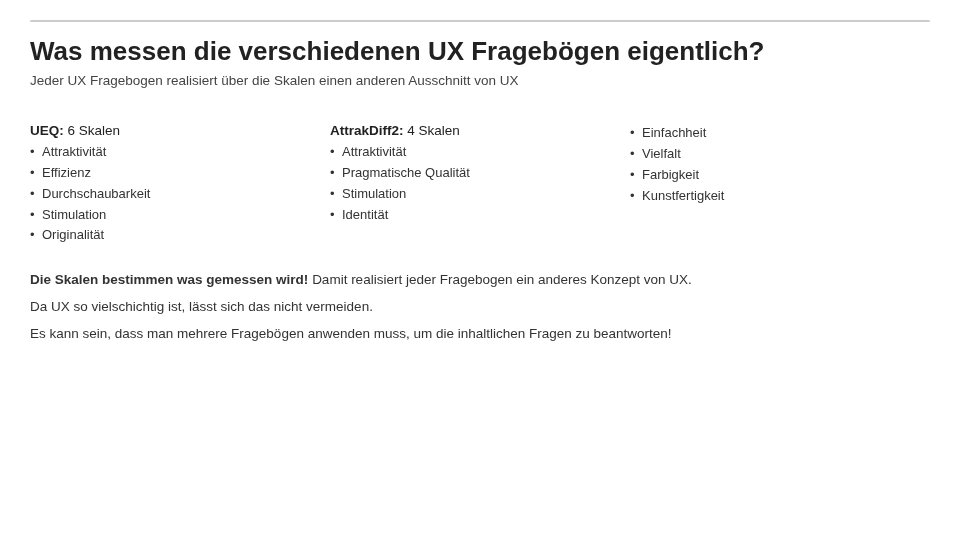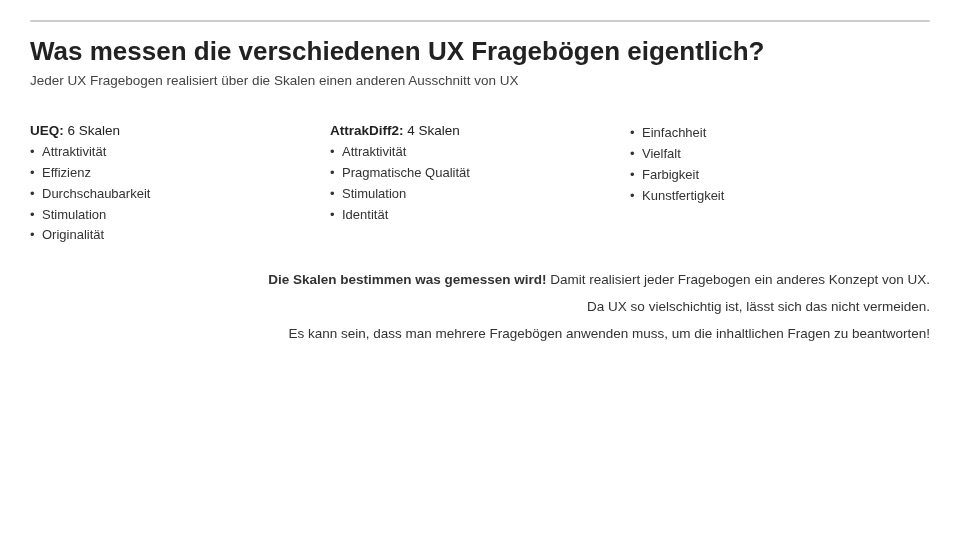--- a/index.html
+++ b/index.html
@@ -92,21 +92,20 @@
 
     .bottom-text-section {
       margin-top: 4px;
     }
 
     .bottom-paragraph {
       font-size: 13.5px;
       color: #333333;
       line-height: 1.55;
       margin-bottom: 6px;
-      text-align: right;
     }
 
     .bottom-paragraph .bold-part {
       font-weight: bold;
     }
   </style>
 </head>
 <body>
 
 <div class="page-container">

